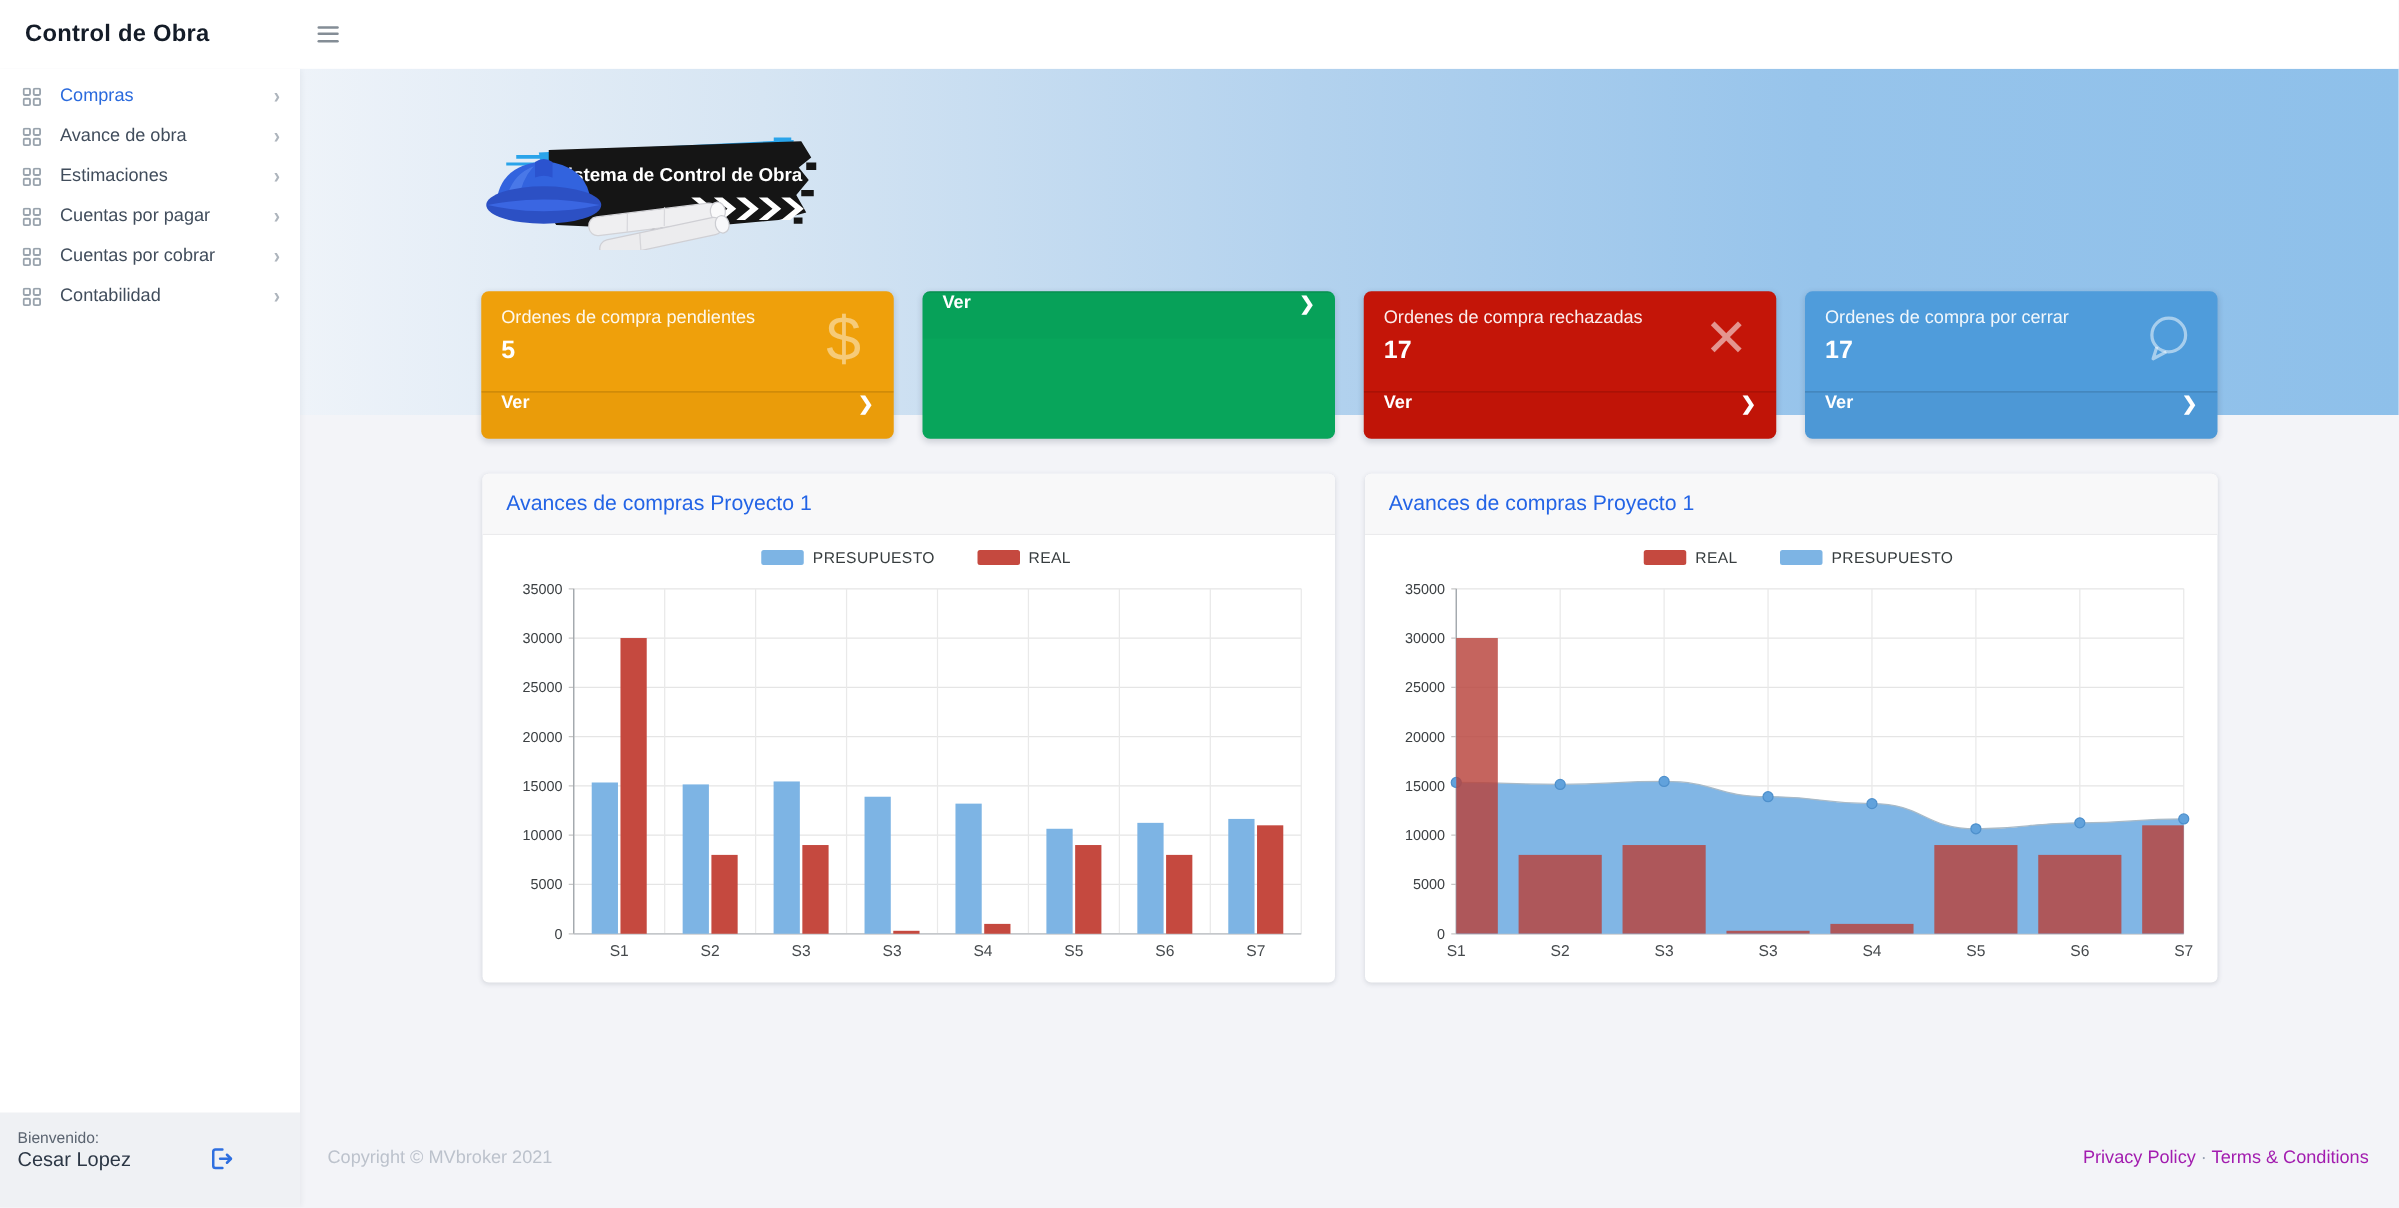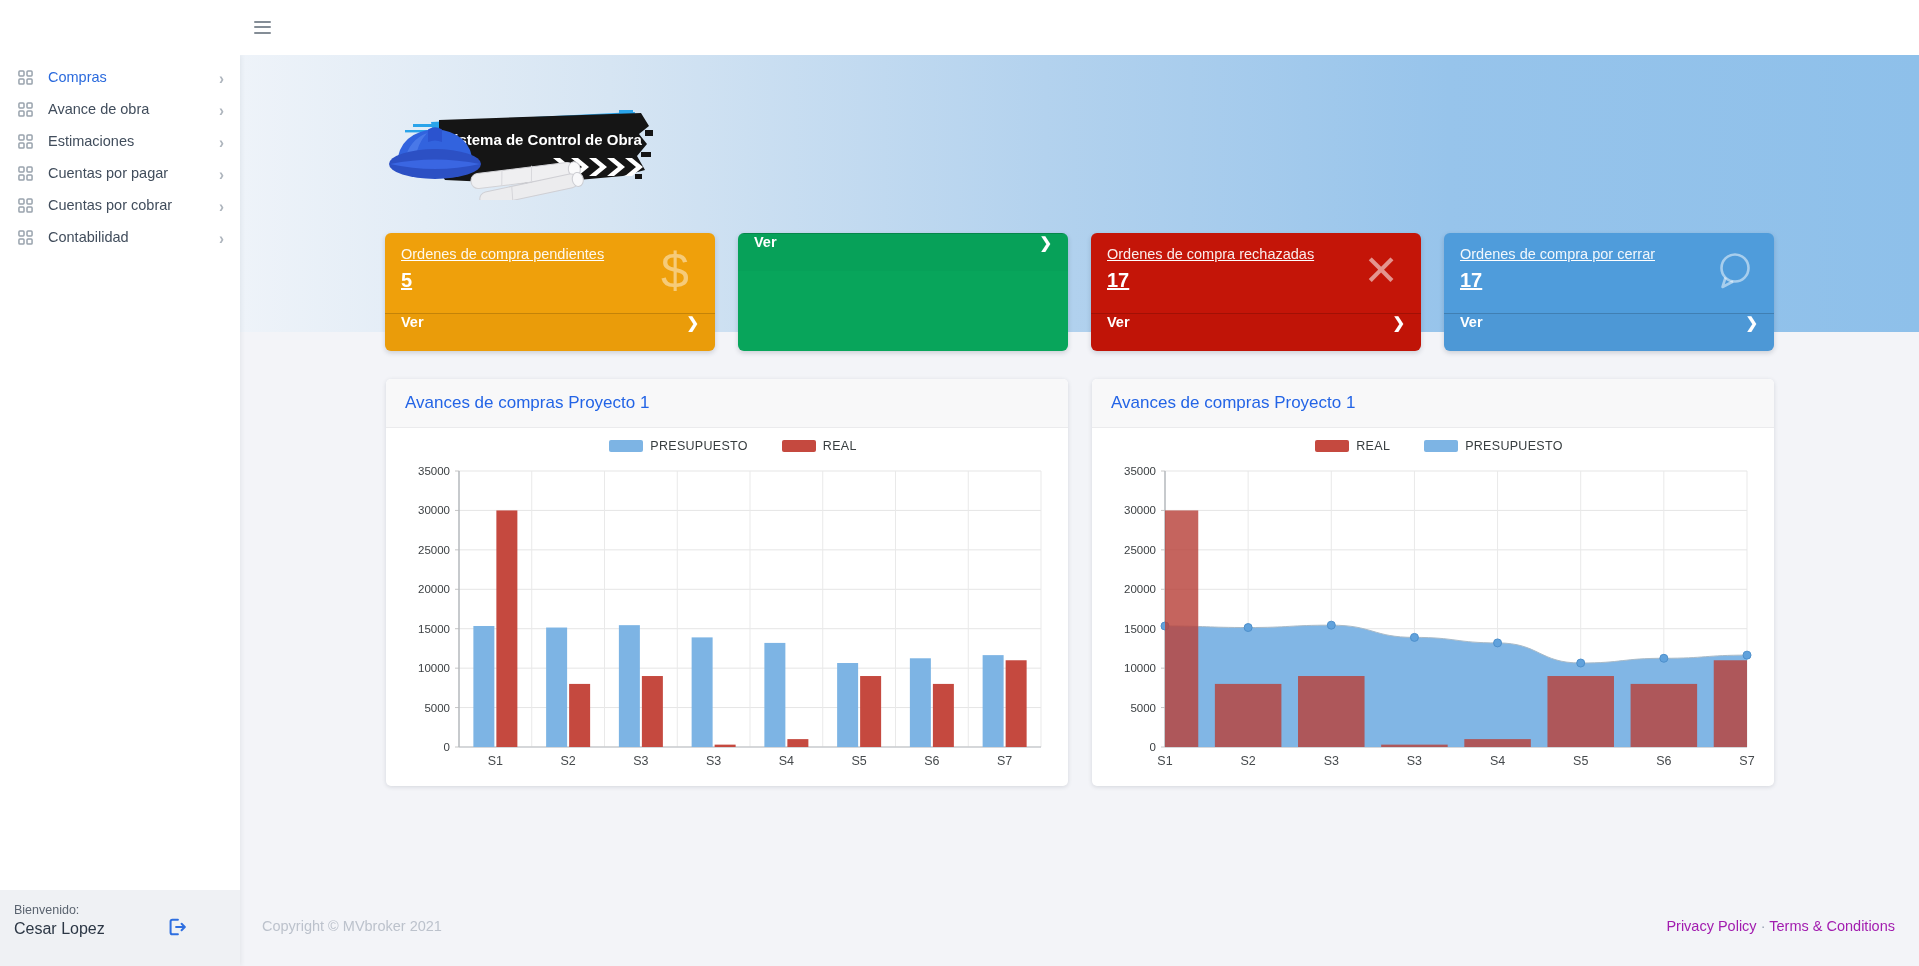--- a/index.html
+++ b/index.html
@@ -32,21 +32,21 @@
 
   
   .hero { position:absolute; left:240px; top:55px; width:1679px; height:277px; z-index:1;
           background:linear-gradient(90deg,#eef3f9 0%,#d6e5f3 22%,#b3d2ee 48%,#97c4eb 72%,#8ec0ea 100%); }
 
   .logo { position:absolute; left:383px; top:100px; width:284px; height:100px; z-index:5; }
 
   
   .cards { position:absolute; left:385px; top:233px; display:flex; gap:23px; z-index:6; }
   .card { width:330px; height:118px; border-radius:6px; color:#fff; display:flex; flex-direction:column; overflow:hidden; box-shadow:0 2px 5px rgba(30,40,60,.18); cursor:default; }
-  .card-body { flex:1; position:relative; padding:13px 16px 0 16px;text-decoration:underline; }
+  .card-body { flex:1; position:relative; padding:13px 16px 0 16px; }
   .card-title { font-size:14.5px; color:rgba(255,255,255,.92); }
   .card-value { font-size:20px; font-weight:bold; margin-top:7px; }
   .card-ico { position:absolute; right:14px; top:10px; width:52px; height:56px; display:flex; align-items:center; justify-content:center; color:rgba(255,255,255,.45); }
   .card-ico .dollar { font-size:50px; font-weight:400; line-height:1; }
   .card-ico .exmark { font-size:42px; font-weight:300; line-height:1; color:rgba(255,255,255,.55); }
   .card-foot { height:38px; display:flex; align-items:flex-start; padding:0 16px; font-size:14.5px; font-weight:bold; color:#fff;
                border-top:1px solid rgba(0,0,0,.16); background:rgba(0,0,0,.02); cursor:pointer; }
   .card-foot .fchev { margin-left:auto; font-size:15px; font-weight:bold; }
 
   
@@ -63,20 +63,21 @@
 
   
   .copyright { position:absolute; left:262px; top:918px; font-size:14.5px; color:#bcc2cc; z-index:6; }
   .legal { position:absolute; right:24px; top:918px; font-size:14.5px; color:#97a1b3; z-index:6; }
   .legal a { color:#a21caf; text-decoration:none; cursor:pointer; }
 </style>
 </head>
 <body>
 
 <div class="topbar">
+  <div class="brand">Control de Obra</div>
   <button class="hamburger" aria-label="menu">
     <span></span>
       <span></span>
       <span style="margin-bottom:0"></span>
   </button>
 </div>
 
 <div class="sidebar">
   <div class="nav" id="nav">
       <div class="nav-item active">

